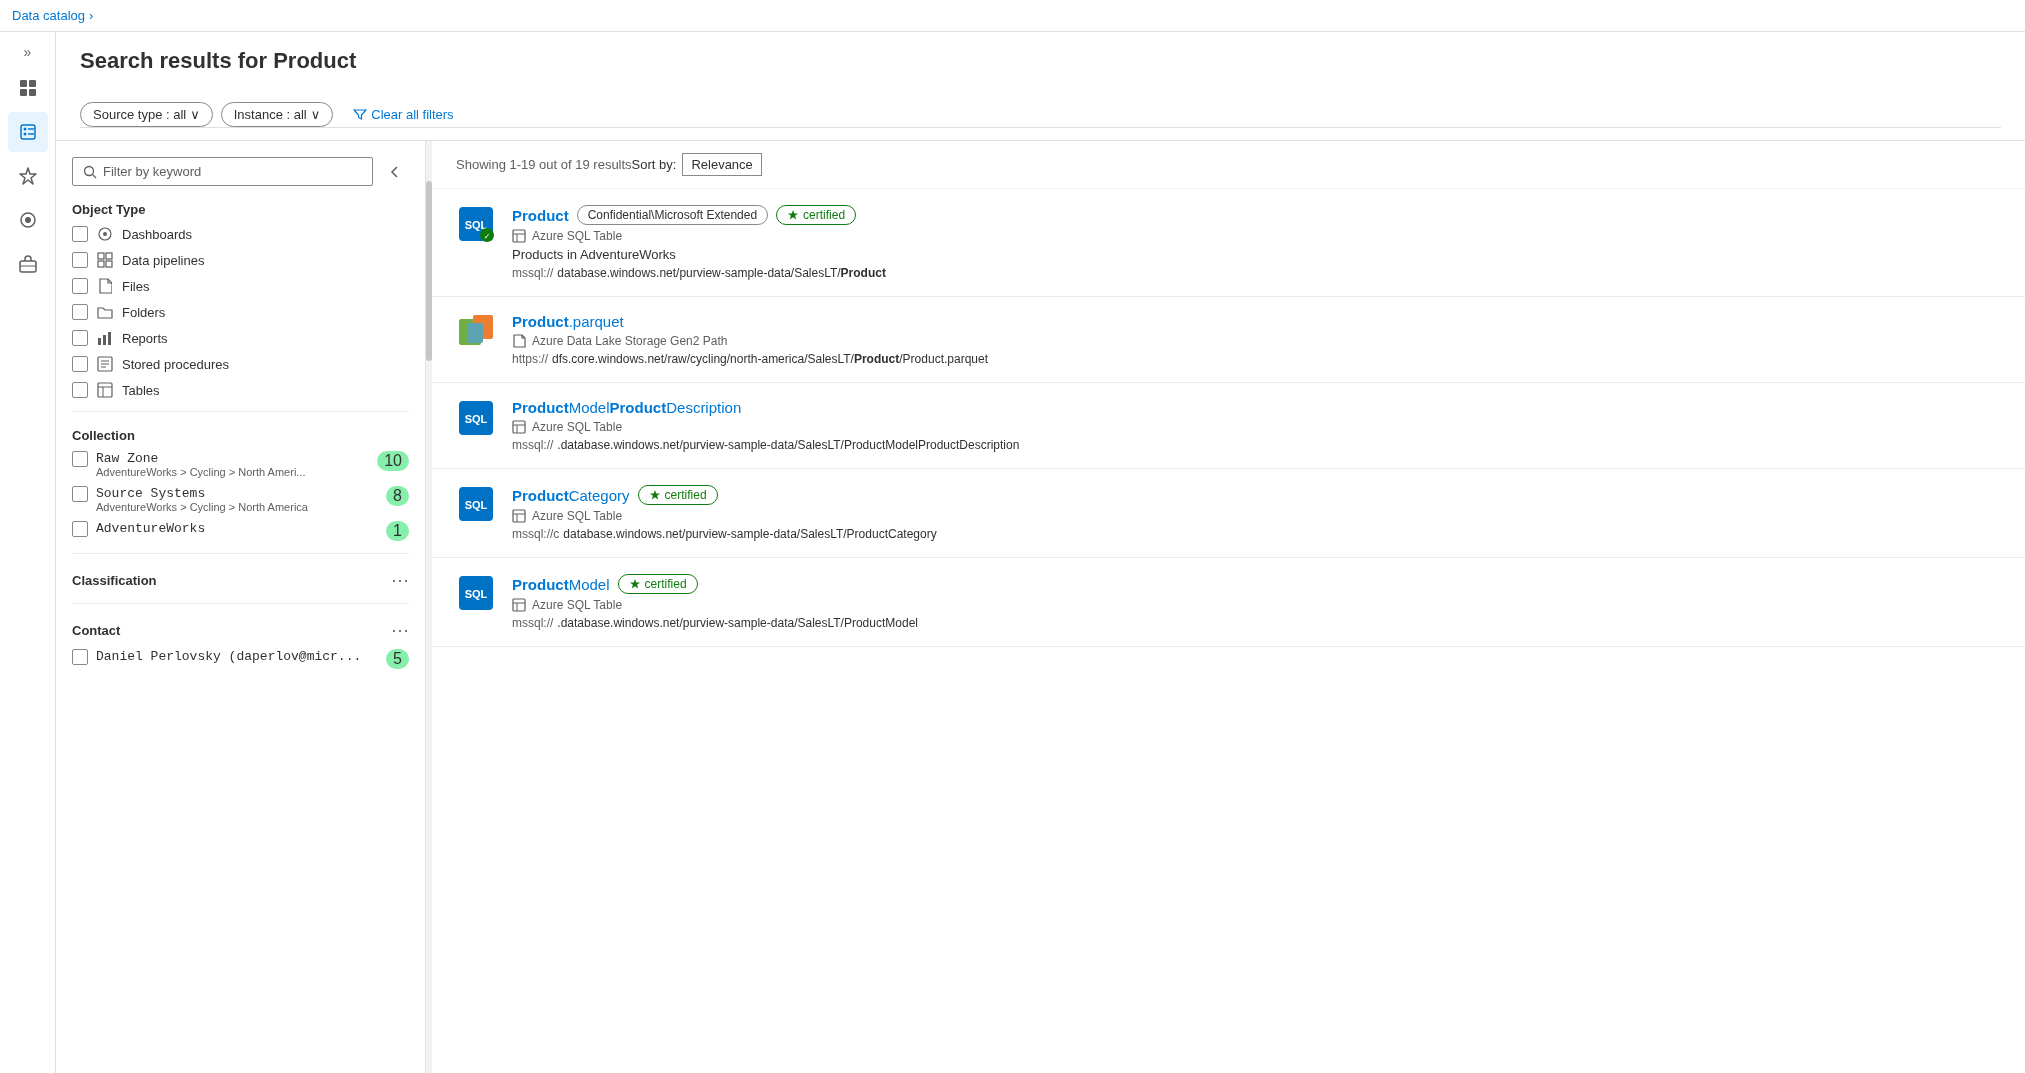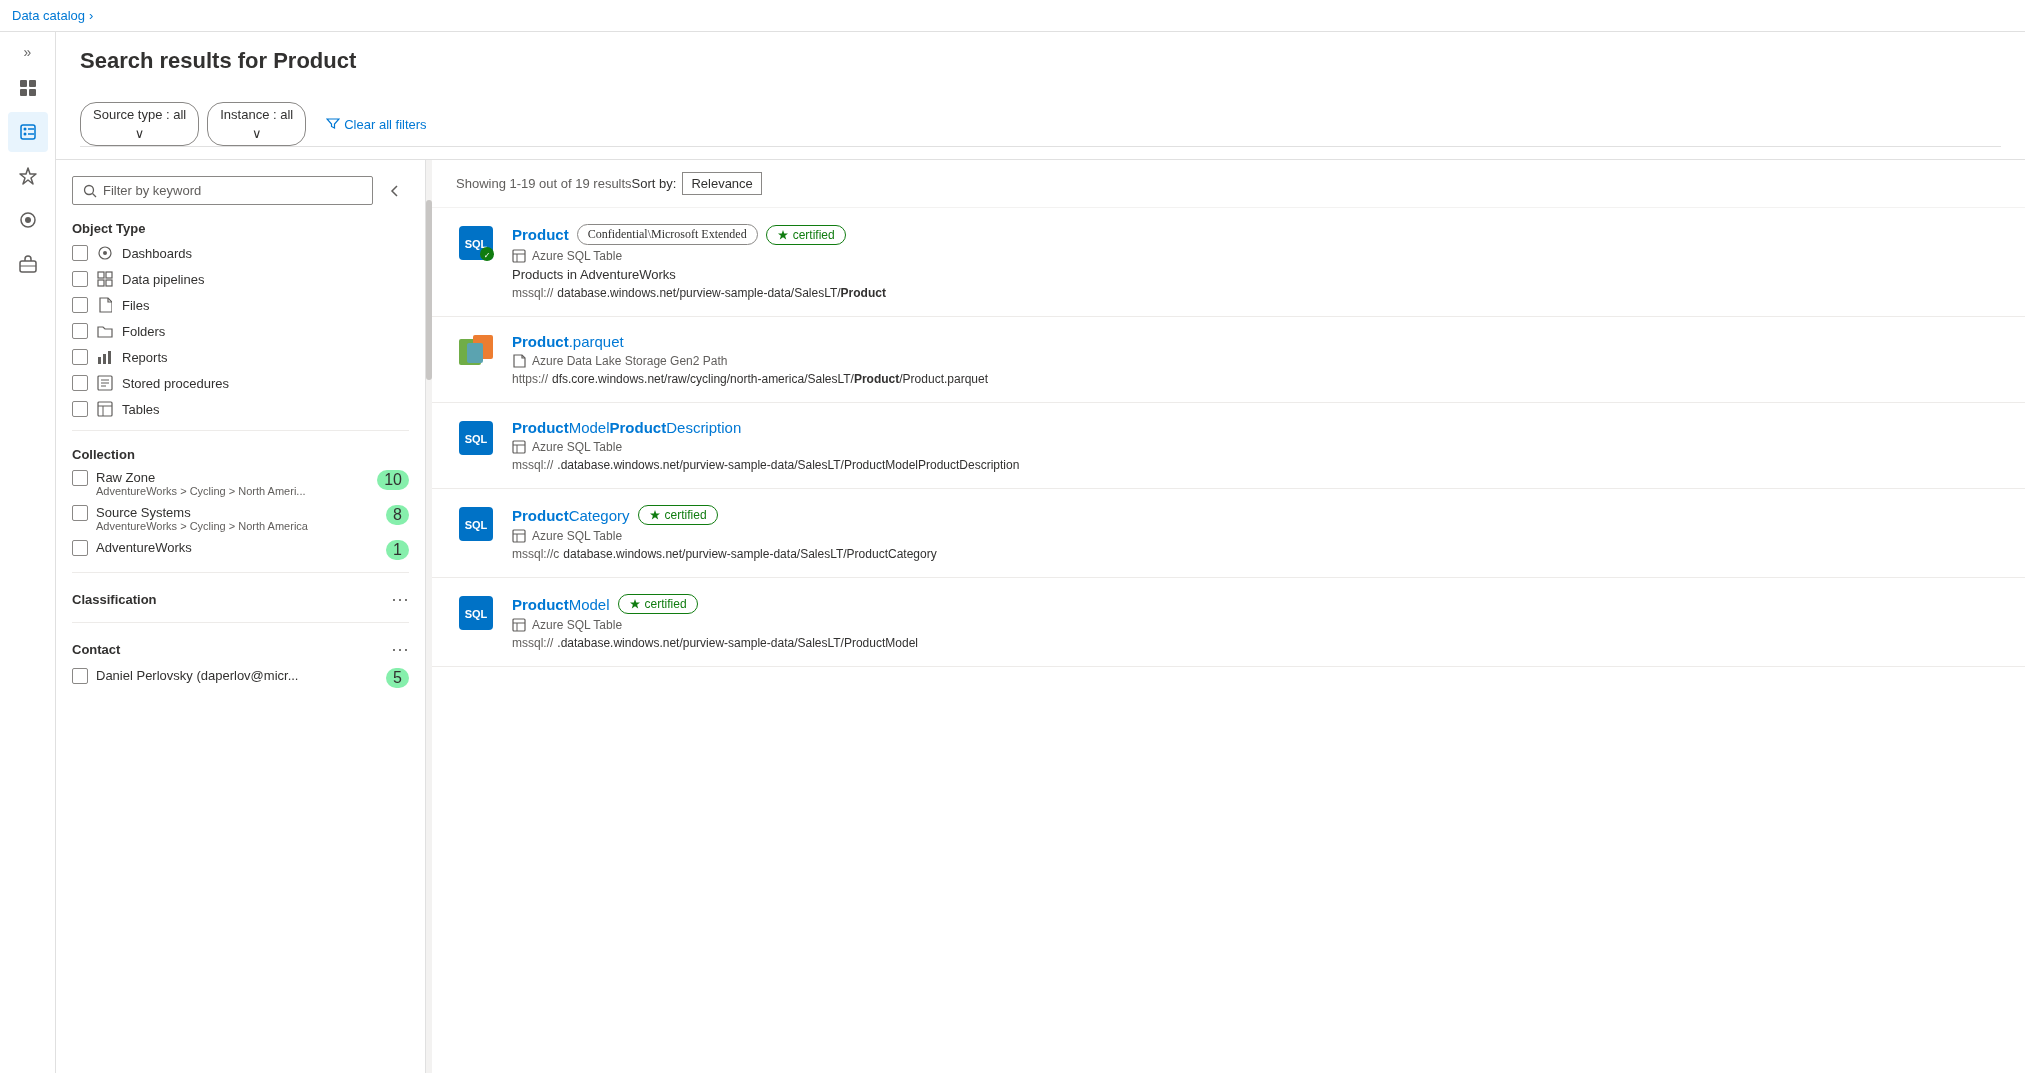--- a/index.html
+++ b/index.html
@@ -20,21 +20,21 @@
 
     
     .content-area { flex: 1; display: flex; flex-direction: column; overflow: hidden; }
 
     
     .page-header { padding: 16px 24px 8px; border-bottom: 1px solid #e0e0e0; }
     .page-title { font-size: 22px; font-weight: 600; color: #323130; margin-bottom: 28px; }
 
     
     .filter-bar { display: flex; align-items: center; gap: 8px; padding: 8px 24px; border-bottom: 1px solid #e0e0e0; }
-    .filter-pill { border: 1px solid #8a8886; border-radius: 16px; padding: 4px 12px; font-size: 13px; cursor: pointer; background: #fff; color: #323130; display: flex; align-items: center; gap: 4px; flex-direction: column; }
+    .filter-pill { border: 1px solid #8a8886; border-radius: 16px; padding: 4px 12px; font-size: 13px; cursor: pointer; background: #fff; color: #323130; display: flex; align-items: center; gap: 4px; }
     .clear-filters { display: flex; align-items: center; gap: 4px; color: #0078d4; font-size: 13px; cursor: pointer; padding: 4px 8px; margin-left: 4px; }
 
     
     .results-area { display: flex; flex: 1; overflow: hidden; }
 
     
     .sidebar { width: 370px; flex-shrink: 0; border-right: 1px solid #e0e0e0; overflow-y: auto; padding: 12px 0; }
     .sidebar-header { display: flex; align-items: center; justify-content: space-between; padding: 4px 16px 8px; }
     .filter-input { flex: 1; border: 1px solid #8a8886; border-radius: 2px; padding: 6px 10px; font-size: 13px; display: flex; align-items: center; gap: 6px; color: #605e5c; cursor: text; background: #fff; }
     .collapse-btn { width: 28px; height: 28px; display: flex; align-items: center; justify-content: center; cursor: pointer; color: #605e5c; margin-left: 8px; }
@@ -43,39 +43,39 @@
 
     .filter-item { display: flex; align-items: center; gap: 8px; padding: 4px 16px; cursor: pointer; }
     .filter-checkbox { width: 16px; height: 16px; border: 1.5px solid #8a8886; border-radius: 2px; flex-shrink: 0; display: flex; align-items: center; justify-content: center; }
     .filter-icon { width: 18px; height: 18px; display: flex; align-items: center; justify-content: center; font-size: 14px; color: #605e5c; flex-shrink: 0; }
     .filter-label { font-size: 13px; color: #323130; }
 
     .section-divider { height: 1px; background: #edebe9; margin: 8px 16px; }
 
     .collection-item { display: flex; align-items: flex-start; gap: 8px; padding: 4px 16px; cursor: pointer; }
     .collection-info { flex: 1; }
-    .collection-name { font-size: 13px; color: #323130; }
+    .collection-name { font-size: 13px; color: #323130; font-family: Liberation Mono, monospace; }
     .collection-path { font-size: 11px; color: #605e5c; }
     .collection-count { background: #86efac; border-radius: 10px; padding: 1px 7px; font-size: 16px; color: #323130; text-align: center; }
 
     
     .results-list { flex: 1; overflow-y: auto; padding: 0; }
     .results-header { display: flex; align-items: center; padding: 12px 24px; border-bottom: 1px solid #f3f2f1; }
     .results-count { font-size: 13px; color: #605e5c; }
     .sort-by { display: flex; align-items: center; gap: 6px; font-size: 13px; color: #323130; }
     .sort-dropdown { border: 1px solid #8a8886; padding: 3px 8px; font-size: 13px; cursor: pointer; background: #fff; }
 
     .result-item { display: flex; align-items: flex-start; gap: 16px; padding: 16px 24px; border-bottom: 1px solid #edebe9; cursor: pointer; }
     .result-icon { width: 40px; height: 40px; flex-shrink: 0; display: flex; justify-content: center; }
     .result-content { flex: 1; }
     .result-title-row { display: flex; align-items: center; gap: 8px; margin-bottom: 4px; flex-wrap: wrap; }
     .result-title { font-size: 15px; font-weight: 600; color: #0078d4; }
     .badge { border: 1px solid #8a8886; border-radius: 12px; padding: 2px 10px; font-size: 12px; color: #323130; display: flex; align-items: center; gap: 4px; }
     .badge.certified { border-color: #107c10; color: #107c10; }
-    .badge.classified { border-color: #8a8886; font-family: Liberation Serif, serif; }
+    .badge.classified { border-color: #8a8886; }
     .result-type { display: flex; align-items: center; gap: 6px; font-size: 12px; color: #605e5c; margin-bottom: 4px; }
     .result-desc { font-size: 13px; color: #323130; margin-bottom: 4px; }
     .result-url { font-size: 12px; color: #605e5c; display: flex; gap: 4px; }
     .url-prefix { color: #605e5c; }
     .url-suffix { color: #323130; }
 
     
     ::-webkit-scrollbar { width: 6px; height: 6px; }
     ::-webkit-scrollbar-track { background: #f3f2f1; }
     ::-webkit-scrollbar-thumb { background: #c8c6c4; border-radius: 3px; }

